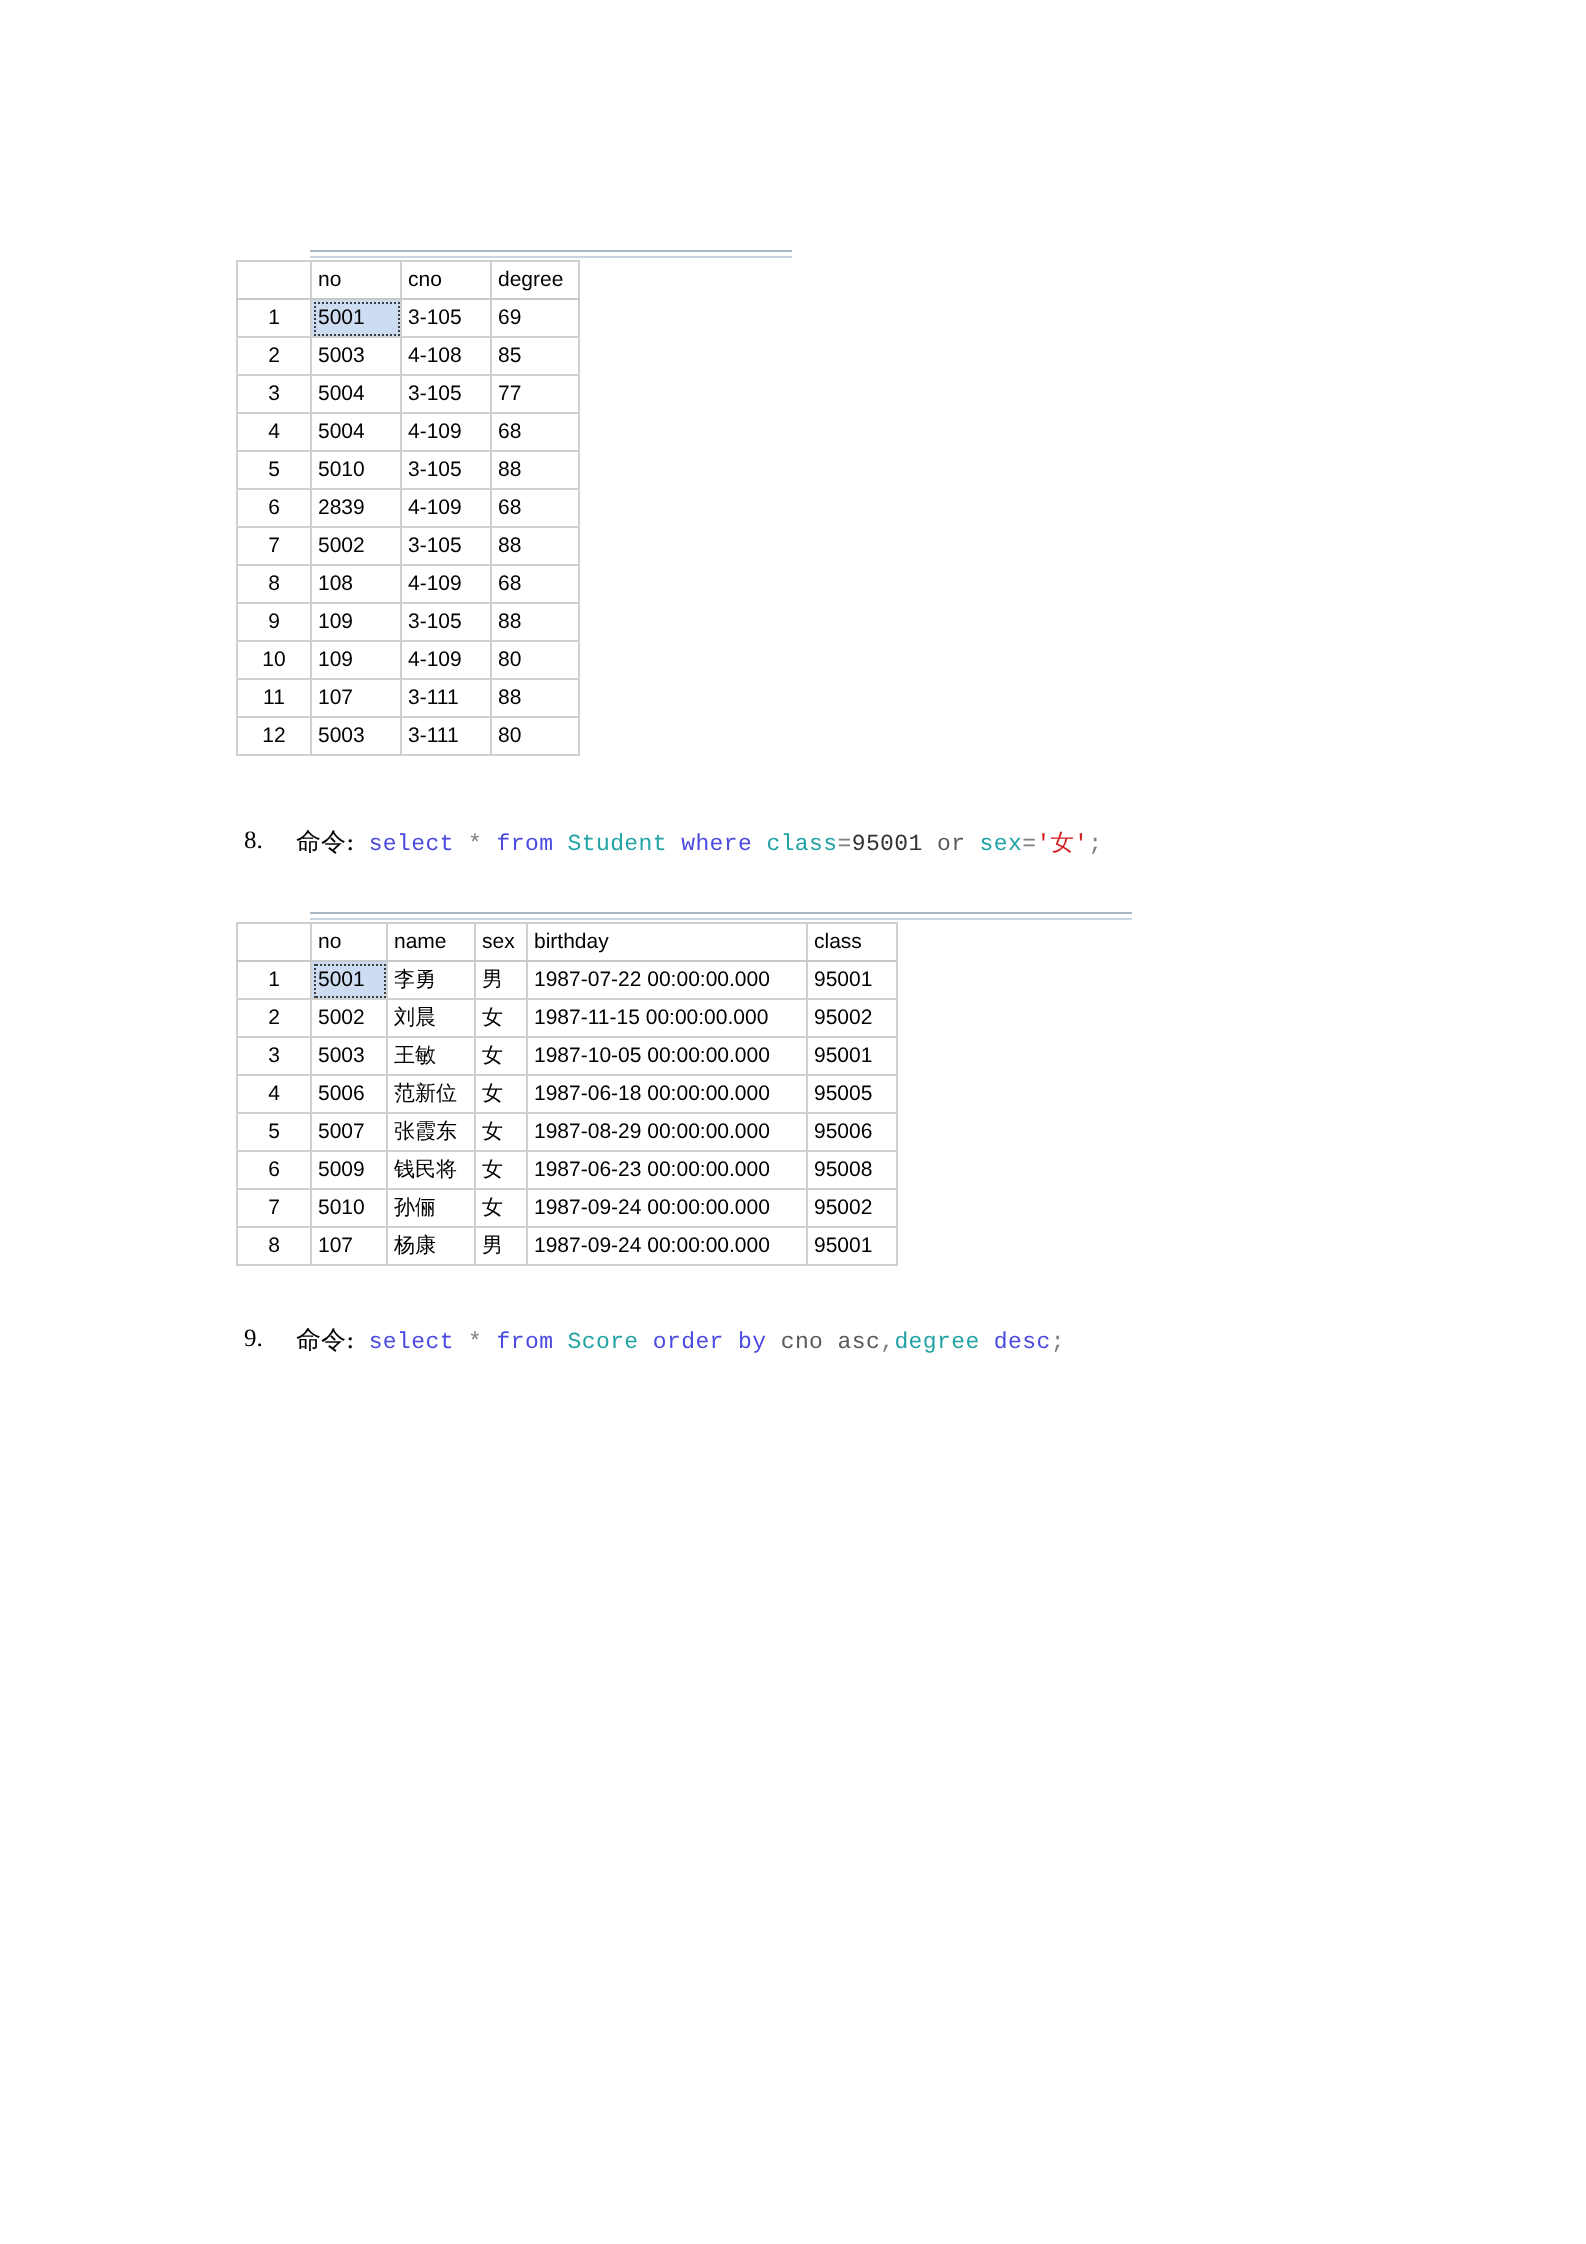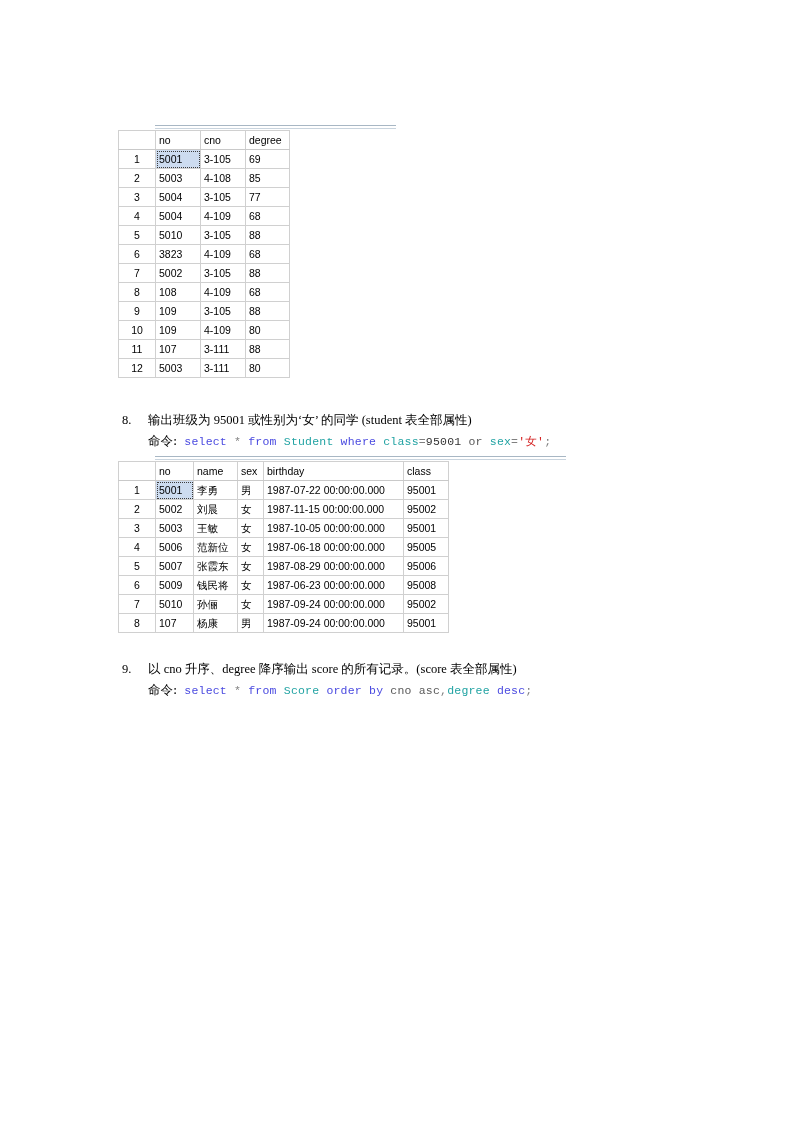--- a/index.html
+++ b/index.html
@@ -157,21 +157,21 @@
             <td>68</td>
           </tr>
           <tr>
             <td class="rownum">5</td>
             <td>5010</td>
             <td>3-105</td>
             <td>88</td>
           </tr>
           <tr>
             <td class="rownum">6</td>
-            <td>3823</td>
+            <td>2839</td>
             <td>4-109</td>
             <td>68</td>
           </tr>
           <tr>
             <td class="rownum">7</td>
             <td>5002</td>
             <td>3-105</td>
             <td>88</td>
           </tr>
           <tr>
@@ -203,21 +203,20 @@
             <td>5003</td>
             <td>3-111</td>
             <td>80</td>
           </tr>
         </tbody>
     </table>
   </div>
 
   <div class="qblock" style="left:122px; top:410px; width:600px;">
     <div class="qnum">8.</div>
-    <div class="qtext cn">输出班级为 95001 或性别为‘女’  的同学 (student 表全部属性)</div>
     <div class="cmdline">
       <span class="cmd-label">命令:</span><span class="sql" id="sql8"> <span class="kw">select</span><span class="plain"> </span><span class="op">*</span><span class="plain"> </span><span class="kw">from</span><span class="plain"> </span><span class="obj">Student</span><span class="plain"> </span><span class="kw">where</span><span class="plain"> </span><span class="obj">class</span><span class="op">=</span><span class="num">95001</span><span class="plain"> </span><span class="plain">or</span><span class="plain"> </span><span class="obj">sex</span><span class="op">=</span><span class="str">'女'</span><span class="punc">;</span></span>
     </div>
   </div>
 
   <div class="grid-wrap" style="left:118px; top:461px;">
     <div class="grid-topline" style="left:37px; width:411px;"></div>
     <table class="grid" id="student-grid">
       <colgroup>
         <col style="width:37px">
@@ -301,19 +300,18 @@
             <td>男</td>
             <td>1987-09-24 00:00:00.000</td>
             <td>95001</td>
           </tr>
         </tbody>
     </table>
   </div>
 
   <div class="qblock" style="left:122px; top:659px; width:600px;">
     <div class="qnum">9.</div>
-    <div class="qtext cn">以 cno 升序、degree 降序输出 score 的所有记录。(score 表全部属性)</div>
     <div class="cmdline">
       <span class="cmd-label">命令:</span><span class="sql" id="sql9"> <span class="kw">select</span><span class="plain"> </span><span class="op">*</span><span class="plain"> </span><span class="kw">from</span><span class="plain"> </span><span class="obj">Score</span><span class="plain"> </span><span class="kw">order</span><span class="plain"> </span><span class="kw">by</span><span class="plain"> </span><span class="plain">cno</span><span class="plain"> </span><span class="plain">asc</span><span class="punc">,</span><span class="obj">degree</span><span class="plain"> </span><span class="kw">desc</span><span class="punc">;</span></span>
     </div>
   </div>
 
 </div>
 
 </body></html>

